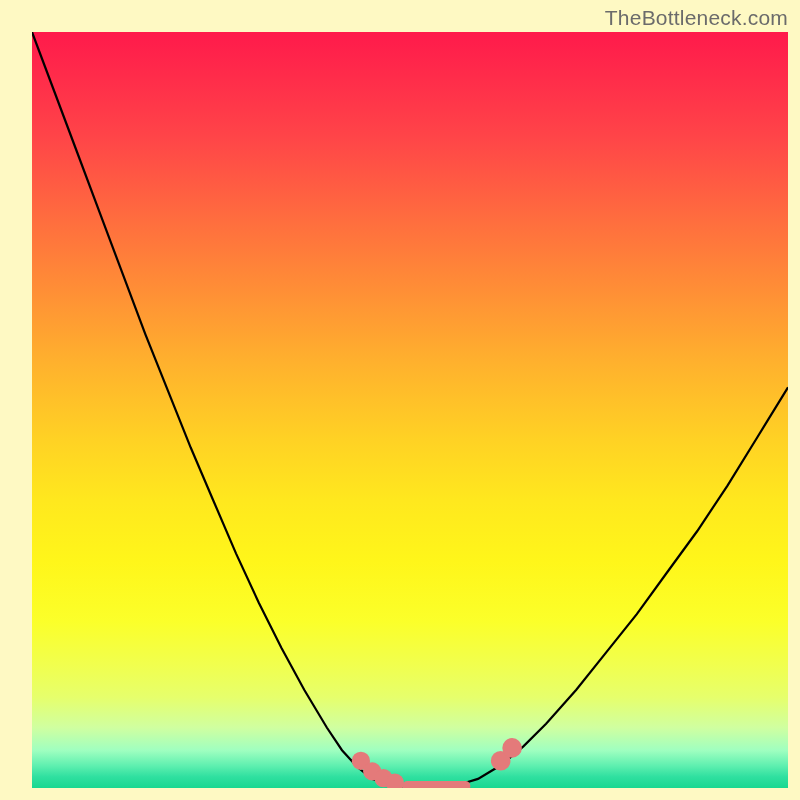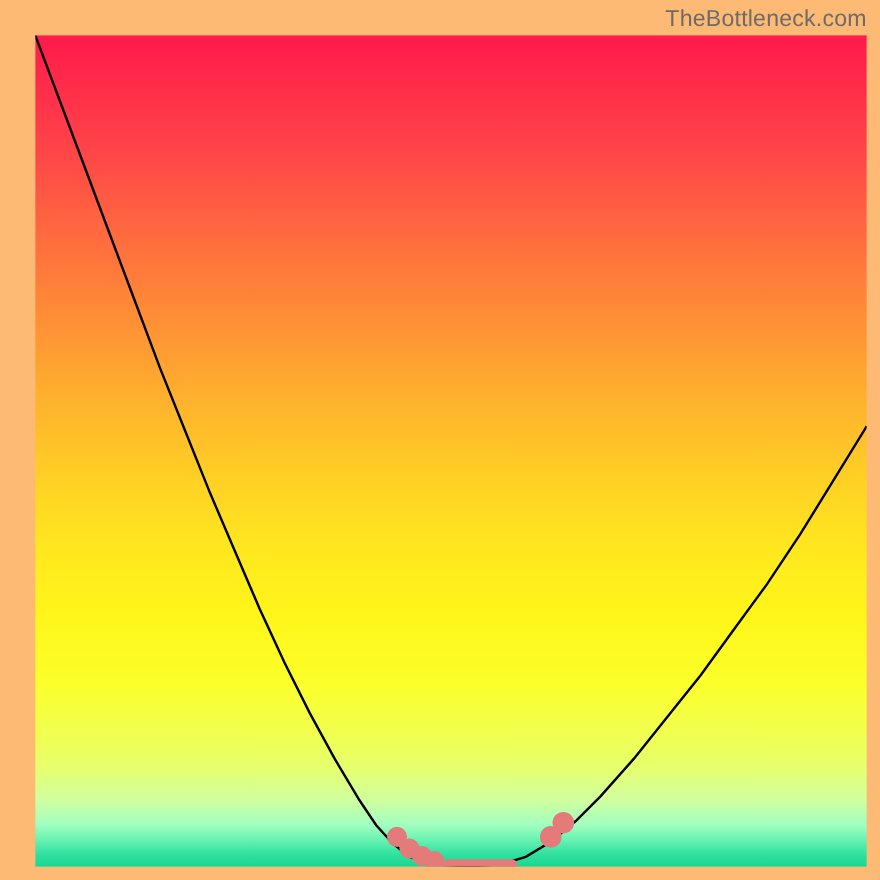--- a/index.html
+++ b/index.html
@@ -8,21 +8,21 @@
     width: 800px;
     height: 800px;
     overflow: hidden;
     background: #000;
     font-family: Arial, Helvetica, sans-serif;
   }
   .frame {
     position: absolute;
     left: 0; top: 0;
     width: 800px; height: 800px;
-    background: #fdba74;
+    background: #fef9c3;
   }
   .plot {
     position: absolute;
     left: 32px;
     top: 32px;
     width: 756px;
     height: 756px;
     overflow: hidden;
   }
   .gradient {

